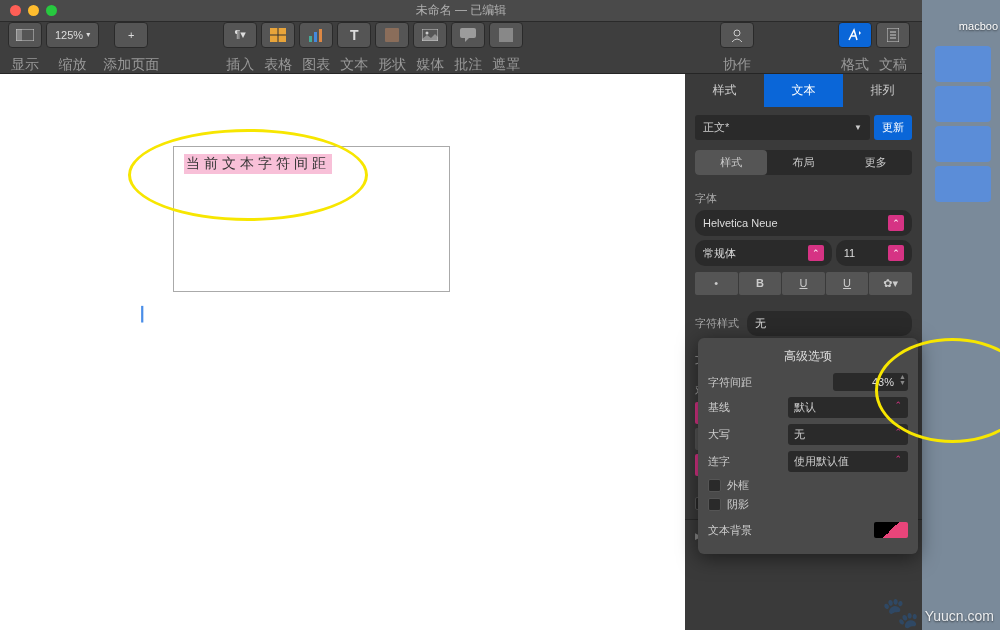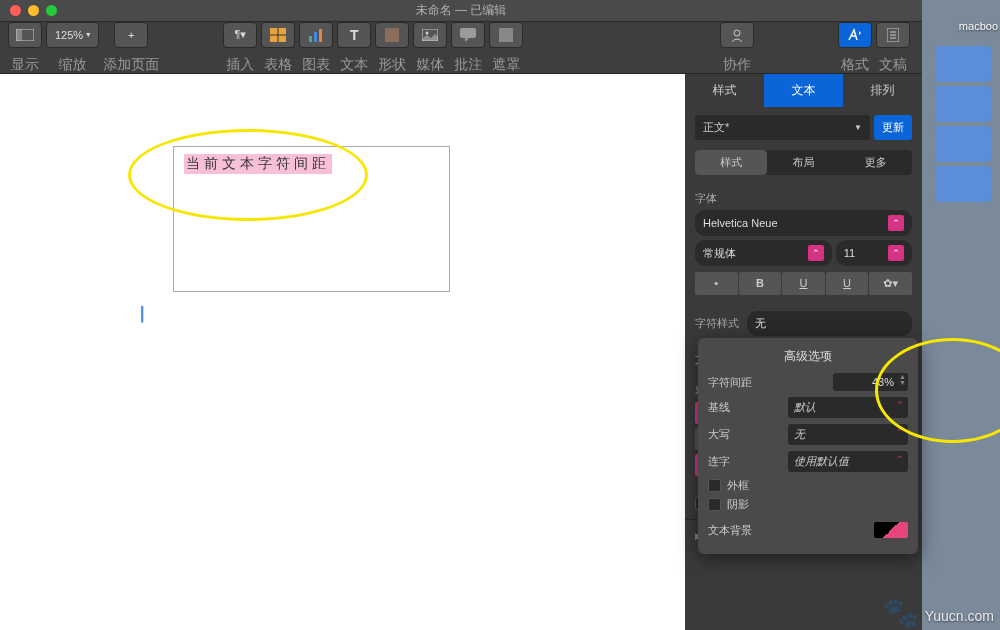--- a/index.html
+++ b/index.html
@@ -42,21 +42,21 @@
 .row { display: flex; gap: 4px; margin-top: 4px; }
 .row .field { flex: 1; }
 .btn-row { display: flex; gap: 1px; margin-top: 6px; }
 .btn-row .sbtn { flex: 1; background: #555; padding: 5px 0; text-align: center; border-radius: 2px; cursor: pointer; font-size: 11px; }
 .popover { position: absolute; right: 4px; top: 338px; width: 220px; background: #4a4a4a; border-radius: 6px; padding: 10px; z-index: 50; box-shadow: 0 4px 20px rgba(0,0,0,.5); }
 .pop-title { color: #ddd; font-size: 12px; text-align: center; margin-bottom: 8px; }
 .pop-row { display: flex; align-items: center; justify-content: space-between; margin-bottom: 6px; }
 .pop-label { color: #ccc; font-size: 11px; }
 .pop-input { width: 75px; background: #2a2a2a; color: #ddd; text-align: right; padding: 3px 14px 3px 4px; border-radius: 3px; font-size: 11px; position: relative; }
 .stepper { position: absolute; right: 2px; top: 1px; color: #888; font-size: 7px; line-height: 6px; }
-.pop-sel { width: 120px; background: #2a2a2a; color: #ccc; padding: 3px 6px; border-radius: 3px; font-size: 11px; display: flex; justify-content: space-between; font-style: italic; }
+.pop-sel { width: 120px; background: #2a2a2a; color: #ccc; padding: 3px 6px; border-radius: 3px; font-size: 11px; display: flex; justify-content: space-between; }
 .pop-sel .end { color: #d63384; font-size: 9px; }
 .chk { display: flex; align-items: center; gap: 6px; margin-top: 4px; font-size: 11px; color: #ccc; }
 .chk-box { width: 13px; height: 13px; background: #2a2a2a; border: 1px solid #555; border-radius: 2px; }
 .align-row { display: flex; gap: 2px; }
 .align-btn { flex: 1; background: #555; height: 22px; border-radius: 2px; display: flex; align-items: center; justify-content: center; cursor: pointer; color: #ccc; font-size: 12px; }
 .align-btn.active { background: #d63384; color: #fff; }
 .desk-label { position: absolute; right: 2px; top: 20px; color: #fff; font-size: 11px; text-shadow: 0 1px 2px rgba(0,0,0,.6); }
 .desk-icons { position: absolute; right: 0; top: 42px; width: 74px; }
 .desk-ic { width: 56px; height: 36px; margin: 4px auto; border-radius: 4px; }
 .di1{background:#5b8dd8;} .di2{background:#5b8dd8;} .di3{background:#5b8dd8;} .di4{background:#5b8dd8;}

